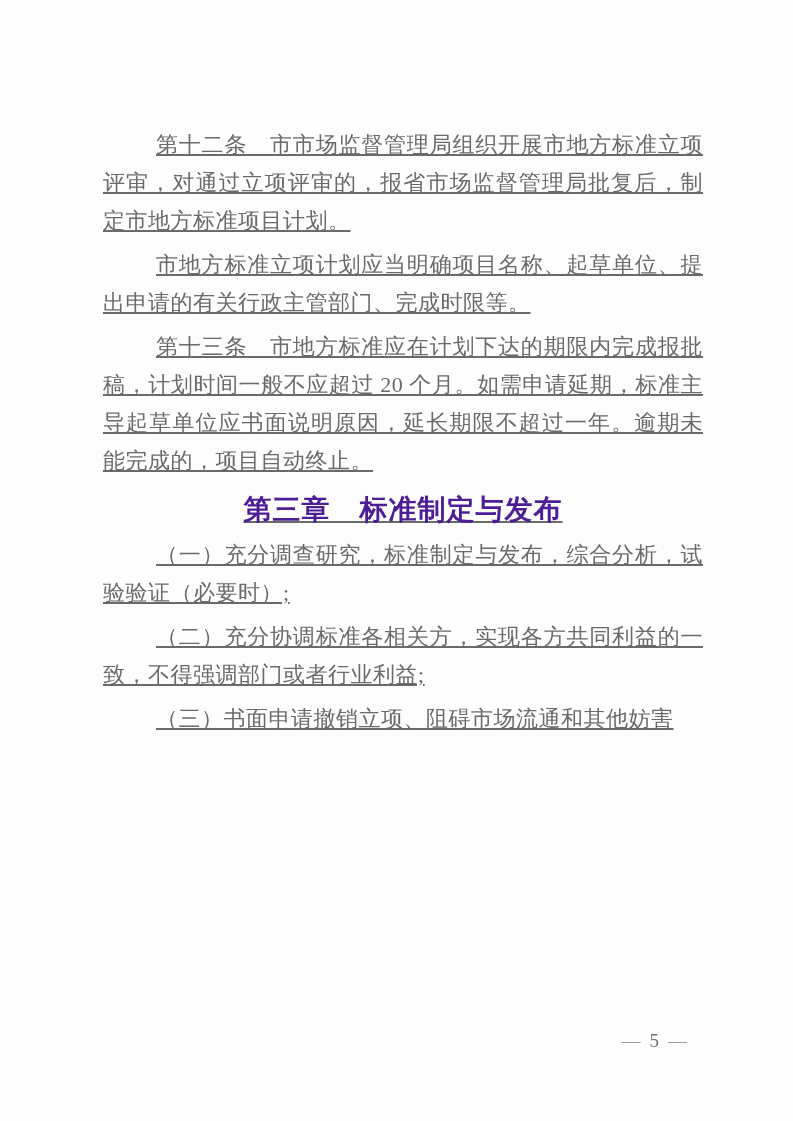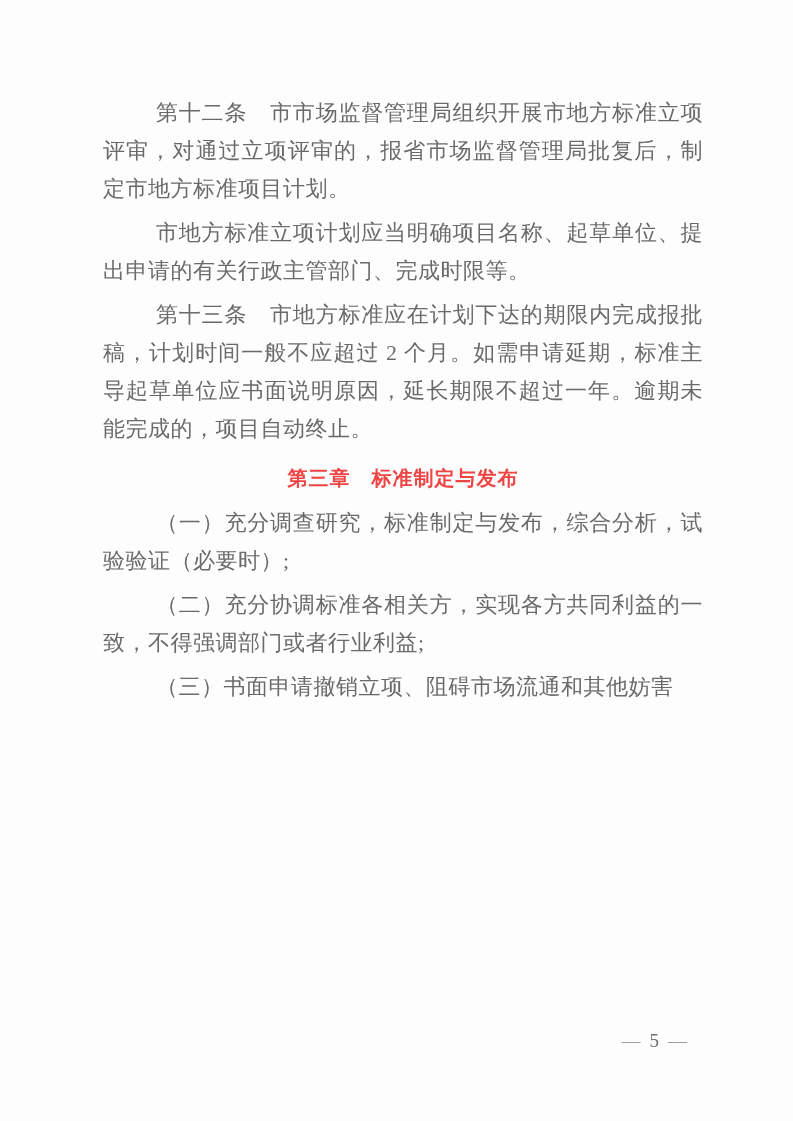--- a/index.html
+++ b/index.html
@@ -12,39 +12,40 @@
     width: 793px;
     height: 1121px;
     background: #fdfdfd;
     overflow: hidden;
     font-family: "Liberation Serif", "DejaVu Serif", serif;
     color: #6a6a6a;
   }
   .content {
     position: absolute;
     left: 103px;
-    top: 94px;
+    top: 126px;
     width: 600px;
+    text-decoration: underline;
   }
   .content p.body {
     font-size: 22px;
     line-height: 38px;
     letter-spacing: 0.5px;
     text-align: justify;
     text-justify: inter-character;
     text-indent: 53px;
     margin: 0 0 6px 0;
   }
   .content h2.heading {
     font-family: "Liberation Sans", "DejaVu Sans", sans-serif;
     font-weight: bold;
-    font-size: 20px;
+    font-size: 28px;
     line-height: 40px;
     letter-spacing: 1px;
-    color: #ef4444;
+    color: #4c1d95;
     text-align: center;
     text-indent: 0;
     margin: 10px 0 6px 0;
   }
   .page-number {
     position: absolute;
     top: 1030px;
     right: 106px;
     display: flex;
     align-items: center;
@@ -59,21 +60,21 @@
     color: #6e6e6e;
   }
 </style>
 </head>
 <body>
 
 <div class="page">
   <div class="content">
     <p class="body">第十二条　市市场监督管理局组织开展市地方标准立项评审，对通过立项评审的，报省市场监督管理局批复后，制定市地方标准项目计划。</p>
     <p class="body">市地方标准立项计划应当明确项目名称、起草单位、提出申请的有关行政主管部门、完成时限等。</p>
-    <p class="body">第十三条　市地方标准应在计划下达的期限内完成报批稿，计划时间一般不应超过 2 个月。如需申请延期，标准主导起草单位应书面说明原因，延长期限不超过一年。逾期未能完成的，项目自动终止。</p>
+    <p class="body">第十三条　市地方标准应在计划下达的期限内完成报批稿，计划时间一般不应超过 20 个月。如需申请延期，标准主导起草单位应书面说明原因，延长期限不超过一年。逾期未能完成的，项目自动终止。</p>
     <h2 class="heading">第三章　标准制定与发布</h2>
     <p class="body">（一）充分调查研究，标准制定与发布，综合分析，试验验证（必要时）;</p>
     <p class="body">（二）充分协调标准各相关方，实现各方共同利益的一致，不得强调部门或者行业利益;</p>
     <p class="body">（三）书面申请撤销立项、阻碍市场流通和其他妨害</p>
   </div>
 
   <div class="page-number">
     <span class="dash">—</span>
     <span class="num">5</span>
     <span class="dash">—</span>

